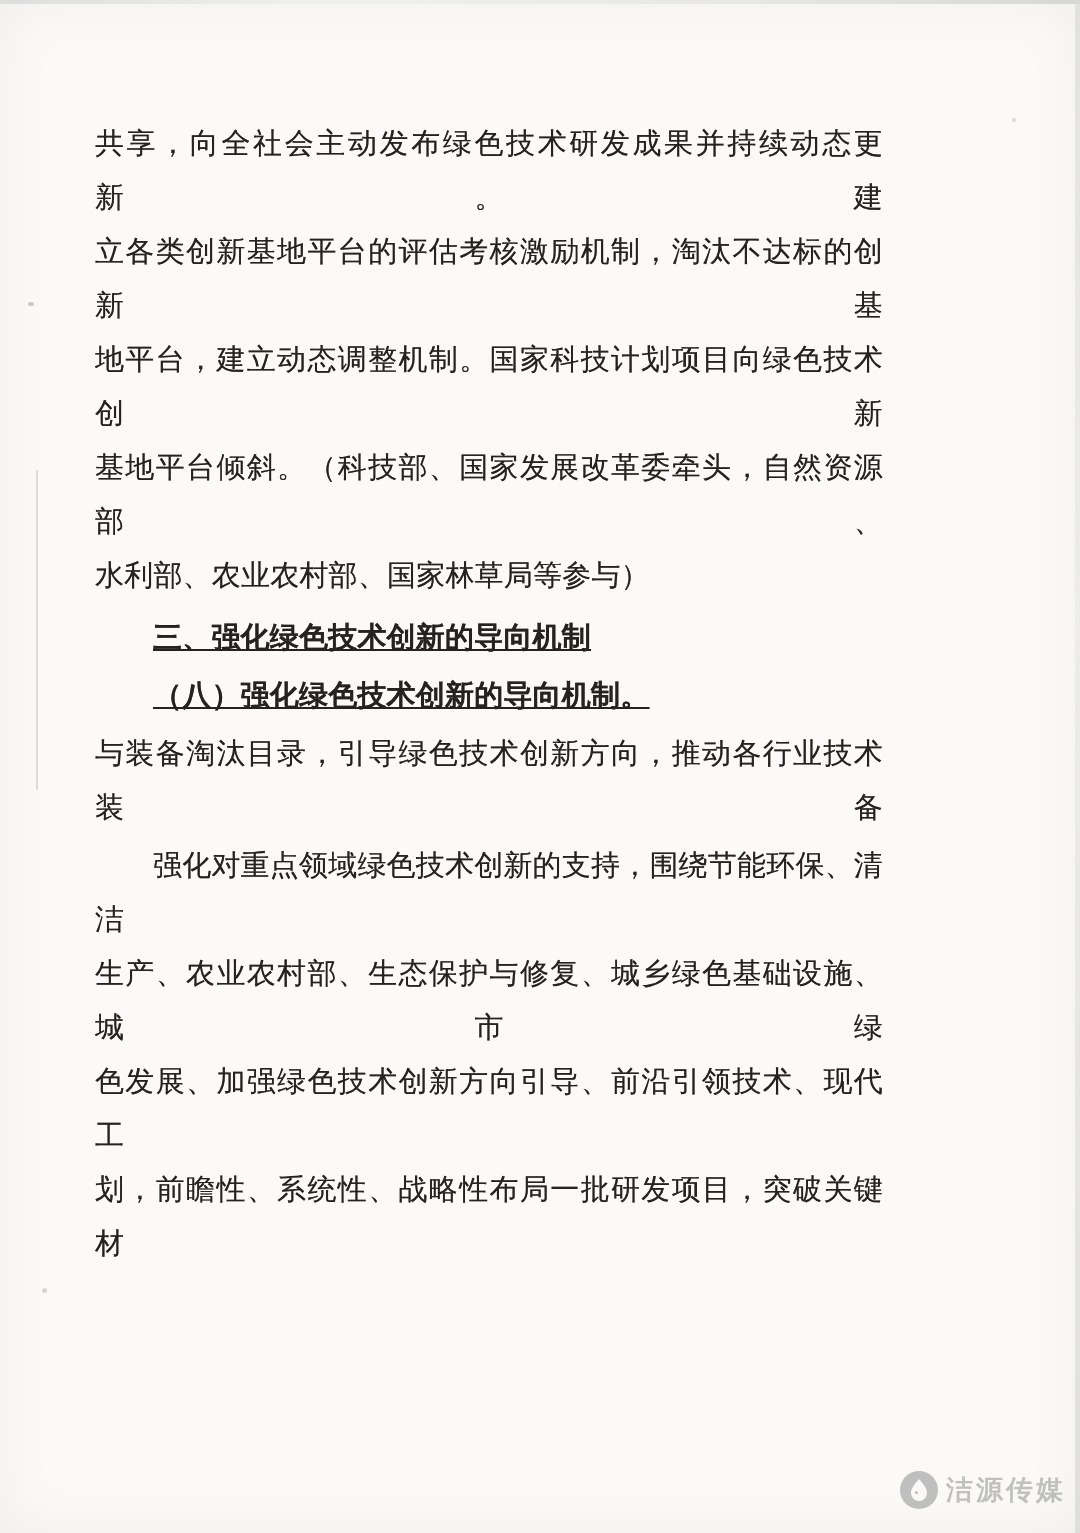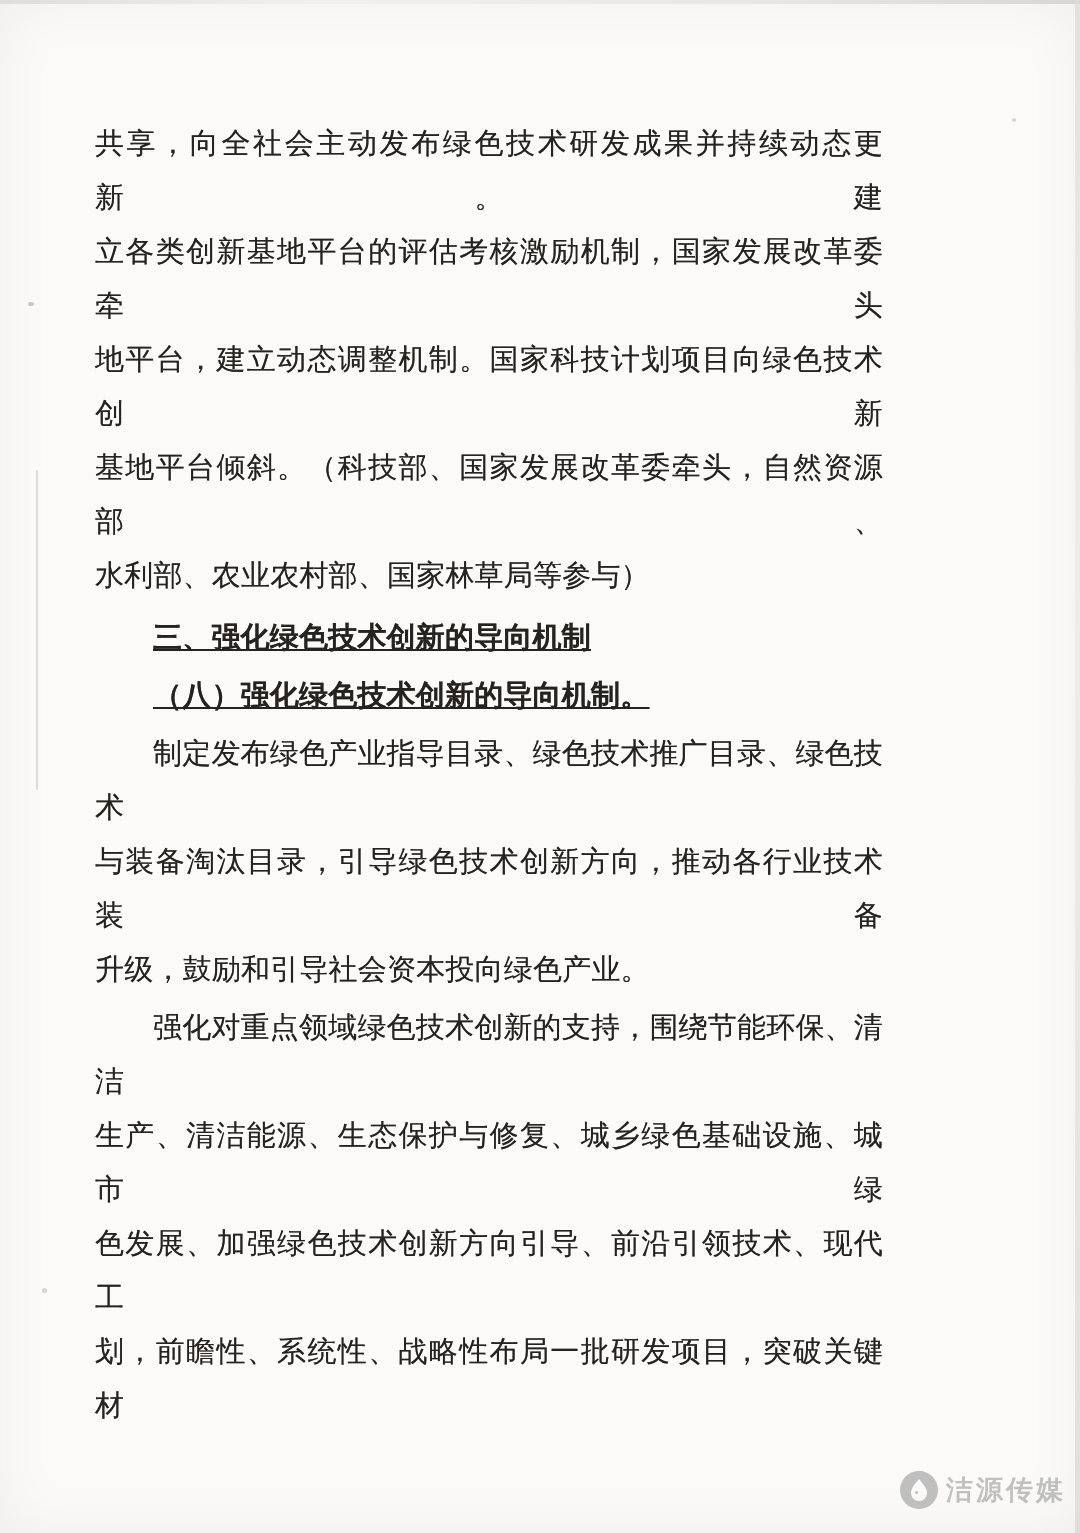--- a/index.html
+++ b/index.html
@@ -99,39 +99,37 @@
   <div class="scan-edge-right"></div>
   <div class="scan-line-left"></div>
   <div class="speck speck-1"></div>
   <div class="speck speck-2"></div>
   <div class="speck speck-3"></div>
 
   <div class="content">
 
     <div class="block paragraph">
         <div class="line fill">共享，向全社会主动发布绿色技术研发成果并持续动态更新。建</div>
-        <div class="line fill">立各类创新基地平台的评估考核激励机制，国家发展改革委牵头</div>
+        <div class="line fill">立各类创新基地平台的评估考核激励机制，淘汰不达标的创新基</div>
         <div class="line fill">地平台，建立动态调整机制。国家科技计划项目向绿色技术创新</div>
         <div class="line fill">基地平台倾斜。（科技部、国家发展改革委牵头，自然资源部、</div>
         <div class="line">水利部、农业农村部、国家林草局等参与）</div>
       </div>
       <div class="block heading">
         <div class="line indent">三、强化绿色技术创新的导向机制</div>
       </div>
       <div class="block subheading">
         <div class="line indent">（八）强化绿色技术创新的导向机制。</div>
       </div>
       <div class="block paragraph">
-        <div class="line fill indent">制定发布绿色产业指导目录、绿色技术推广目录、绿色技术</div>
         <div class="line fill">与装备淘汰目录，引导绿色技术创新方向，推动各行业技术装备</div>
-        <div class="line">升级，鼓励和引导社会资本投向绿色产业。</div>
       </div>
       <div class="block paragraph">
         <div class="line fill indent">强化对重点领域绿色技术创新的支持，围绕节能环保、清洁</div>
-        <div class="line fill">生产、清洁能源、生态保护与修复、城乡绿色基础设施、城市绿</div>
+        <div class="line fill">生产、农业农村部、生态保护与修复、城乡绿色基础设施、城市绿</div>
         <div class="line fill">色发展、加强绿色技术创新方向引导、前沿引领技术、现代工</div>
         <div class="line fill">划，前瞻性、系统性、战略性布局一批研发项目，突破关键材</div>
       </div>
   </div>
 
   <div class="watermark">
     <span class="wm-logo">
       <svg width="26" height="26" viewBox="0 0 26 26" aria-hidden="true">
         <path d="M13 2 C18 8 21 11.5 21 16 a8 8 0 1 1 -16 0 C5 11.5 8 8 13 2 Z" fill="#fbfaf8"></path>
         <circle cx="10.5" cy="15.5" r="1.6" fill="#bcbcbc"></circle>

